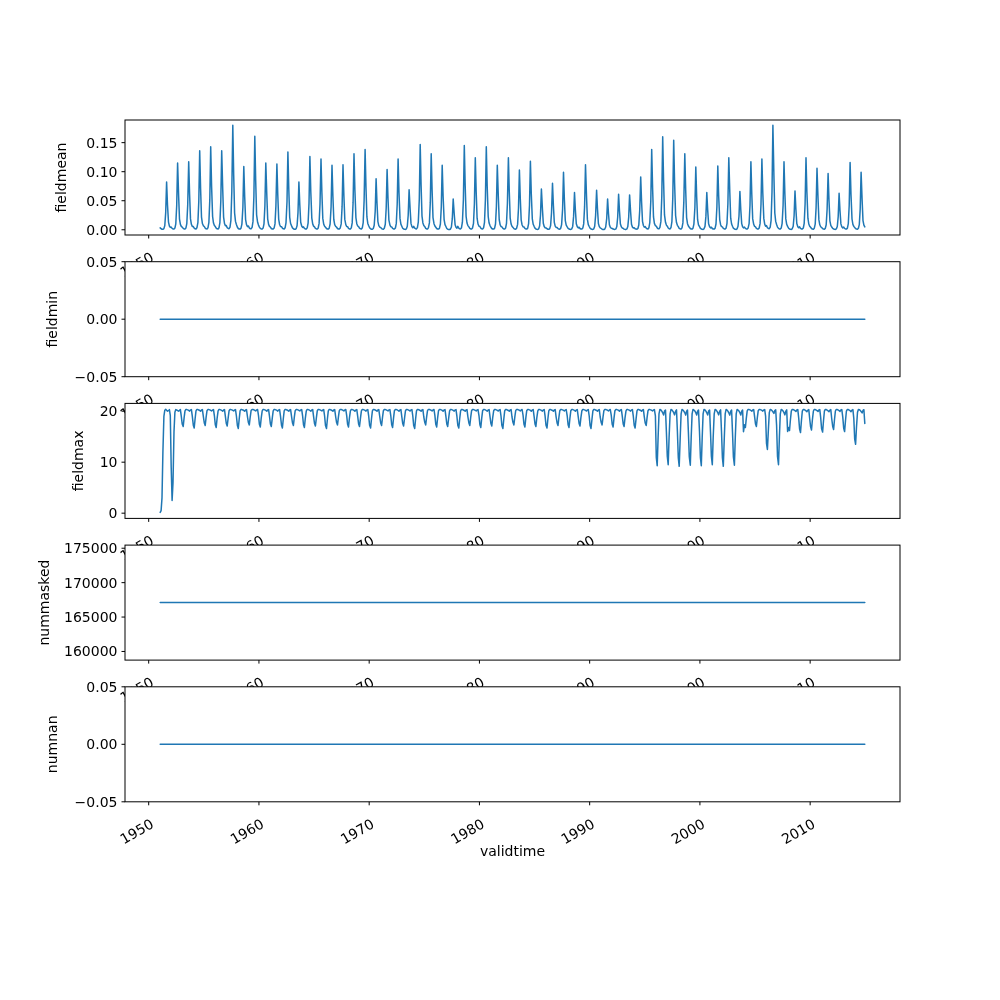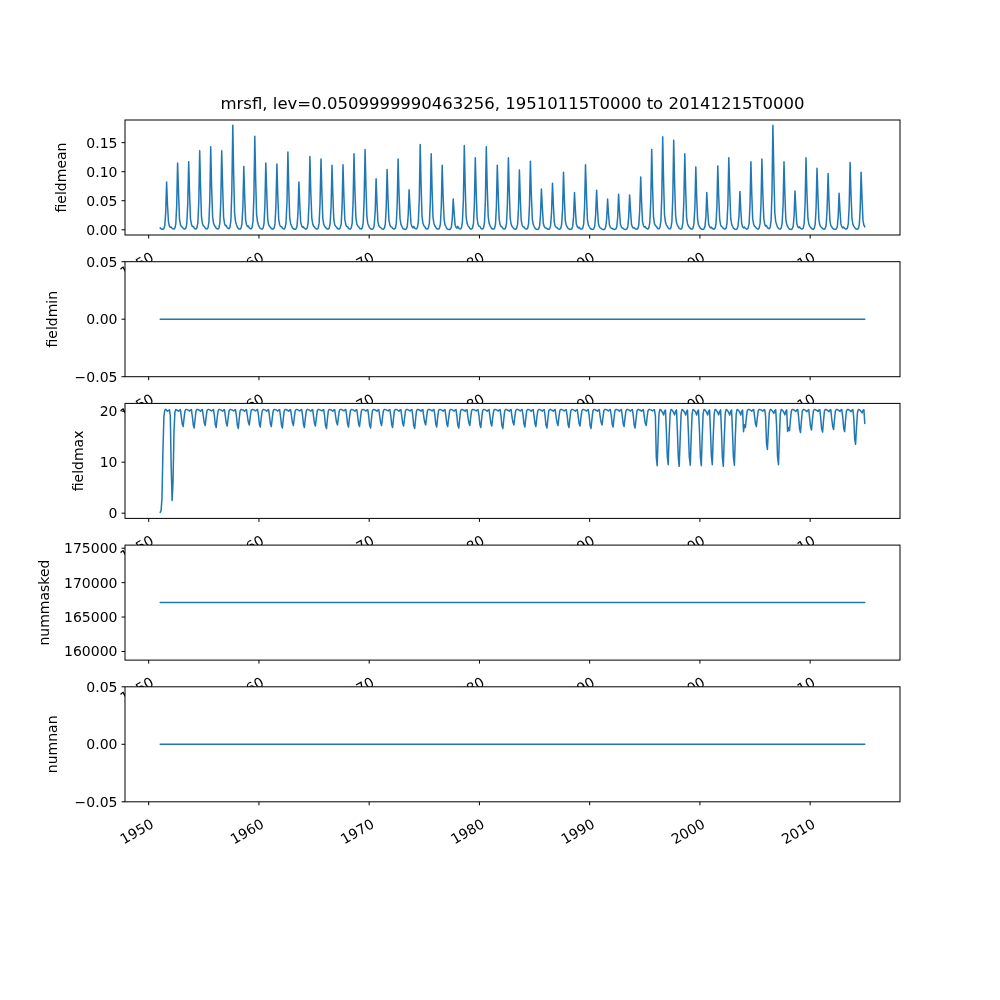--- a/index.html
+++ b/index.html
@@ -8,21 +8,20 @@
   .fig-title{position:absolute;left:125px;top:95px;width:775px;text-align:center;
              font-size:16.5px;line-height:18px;white-space:nowrap;}
   .x-label{position:absolute;left:125px;top:843px;width:775px;text-align:center;font-size:14px;}
   svg{position:absolute;left:0;top:0;}
   text{font-family:"DejaVu Sans",sans-serif;fill:#000;}
 </style>
 </head>
 <body>
 
 <div class="fig">
-  <div class="fig-title">mrsfl, lev=0.0509999990463256, 19510115T0000 to 20141215T0000</div>
   <svg id="plot" width="1000" height="1000">
       <g>
         <rect x="125" y="120" width="775" height="115" fill="#ffffff" stroke="#000000" stroke-width="1"></rect>
         <polyline points="160.2,227.9 161.1,228.8 162.0,229.2 162.9,229.3 163.9,228.6 164.8,225.5 165.7,212.6 166.6,182.1 167.5,205.0 168.5,222.2 169.4,226.0 170.3,227.4 171.2,227.1 172.1,228.4 173.0,229.0 174.0,229.1 174.9,228.1 175.8,223.8 176.7,205.7 177.6,163.0 178.6,195.0 179.5,219.1 180.4,224.4 181.3,226.4 182.2,227.1 183.2,228.4 184.1,229.0 185.0,229.1 185.9,228.1 186.8,223.7 187.7,205.3 188.7,161.8 189.6,194.4 190.5,218.9 191.4,224.3 192.3,226.4 193.3,226.6 194.2,228.2 195.1,228.8 196.0,229.0 196.9,227.8 197.9,222.7 198.8,201.3 199.7,150.8 200.6,188.7 201.5,217.1 202.4,223.5 203.4,225.8 204.3,226.5 205.2,228.1 206.1,228.8 207.0,228.9 208.0,227.7 208.9,222.3 209.8,199.9 210.7,146.7 211.6,186.6 212.6,216.5 213.5,223.1 214.4,225.6 215.3,226.6 216.2,228.2 217.1,228.8 218.1,229.0 219.0,227.8 219.9,222.7 220.8,201.3 221.7,150.8 222.7,188.7 223.6,217.1 224.5,223.5 225.4,225.8 226.3,225.6 227.2,227.7 228.2,228.5 229.1,228.7 230.0,227.2 230.9,220.4 231.8,192.1 232.8,125.2 233.7,175.4 234.6,213.0 235.5,221.4 236.4,224.5 237.4,227.2 238.3,228.5 239.2,229.0 240.1,229.1 241.0,228.2 241.9,224.1 242.9,207.0 243.8,166.5 244.7,196.9 245.6,219.6 246.5,224.7 247.5,226.6 248.4,226.0 249.3,227.9 250.2,228.7 251.1,228.8 252.1,227.4 253.0,221.4 253.9,196.1 254.8,136.3 255.7,181.1 256.6,214.8 257.6,222.3 258.5,225.1 259.4,227.1 260.3,228.4 261.2,229.0 262.2,229.1 263.1,228.1 264.0,223.8 264.9,205.7 265.8,163.0 266.8,195.0 267.7,219.1 268.6,224.4 269.5,226.4 270.4,227.1 271.3,228.5 272.3,229.0 273.2,229.1 274.1,228.1 275.0,223.9 275.9,206.1 276.9,164.1 277.8,195.6 278.7,219.3 279.6,224.5 280.5,226.5 281.5,226.7 282.4,228.2 283.3,228.8 284.2,229.0 285.1,227.8 286.0,222.8 287.0,201.8 287.9,151.9 288.8,189.3 289.7,217.3 290.6,223.5 291.6,225.9 292.5,227.9 293.4,228.8 294.3,229.2 295.2,229.3 296.2,228.6 297.1,225.5 298.0,212.6 298.9,182.1 299.8,205.0 300.7,222.2 301.7,226.0 302.6,227.4 303.5,226.8 304.4,228.3 305.3,228.9 306.3,229.0 307.2,227.9 308.1,223.2 309.0,203.4 309.9,156.6 310.8,191.7 311.8,218.1 312.7,223.9 313.6,226.1 314.5,226.9 315.4,228.4 316.4,228.9 317.3,229.1 318.2,228.0 319.1,223.4 320.0,204.3 321.0,158.9 321.9,192.9 322.8,218.4 323.7,224.1 324.6,226.2 325.5,227.2 326.5,228.5 327.4,229.0 328.3,229.1 329.2,228.2 330.1,224.0 331.1,206.6 332.0,165.3 332.9,196.2 333.8,219.5 334.7,224.6 335.7,226.5 336.6,227.2 337.5,228.5 338.4,229.0 339.3,229.1 340.2,228.1 341.2,223.9 342.1,206.4 343.0,164.7 343.9,195.9 344.8,219.4 345.8,224.6 346.7,226.5 347.6,226.7 348.5,228.3 349.4,228.9 350.4,229.0 351.3,227.9 352.2,222.9 353.1,202.4 354.0,153.7 354.9,190.2 355.9,217.6 356.8,223.7 357.7,226.0 358.6,226.6 359.5,228.2 360.5,228.8 361.4,229.0 362.3,227.8 363.2,222.6 364.1,200.9 365.1,149.6 366.0,188.1 366.9,216.9 367.8,223.4 368.7,225.8 369.6,227.7 370.6,228.8 371.5,229.2 372.4,229.3 373.3,228.5 374.2,225.2 375.2,211.4 376.1,178.7 377.0,203.2 377.9,221.6 378.8,225.7 379.8,227.2 380.7,227.4 381.6,228.6 382.5,229.0 383.4,229.2 384.3,228.3 385.3,224.3 386.2,208.0 387.1,169.4 388.0,198.4 388.9,220.1 389.9,224.9 390.8,226.8 391.7,226.9 392.6,228.4 393.5,228.9 394.4,229.1 395.4,228.0 396.3,223.4 397.2,204.3 398.1,158.9 399.0,192.9 400.0,218.4 400.9,224.1 401.8,226.2 402.7,228.2 403.6,229.0 404.6,229.3 405.5,229.4 406.4,228.8 407.3,226.2 408.2,215.3 409.1,189.7 410.1,208.9 411.0,223.4 411.9,226.6 412.8,227.8 413.7,226.4 414.7,228.1 415.6,228.7 416.5,228.9 417.4,227.6 418.3,222.1 419.3,199.0 420.2,144.4 421.1,185.4 422.0,216.1 422.9,222.9 423.8,225.5 424.8,226.7 425.7,228.3 426.6,228.9 427.5,229.0 428.4,227.9 429.4,222.9 430.3,202.4 431.2,153.7 432.1,190.2 433.0,217.6 434.0,223.7 434.9,226.0 435.8,227.2 436.7,228.5 437.6,229.0 438.5,229.1 439.5,228.2 440.4,224.0 441.3,206.6 442.2,165.3 443.1,196.2 444.1,219.5 445.0,224.6 445.9,226.5 446.8,228.5 447.7,229.2 448.7,229.4 449.6,229.5 450.5,229.0 451.4,227.0 452.3,218.7 453.2,199.0 454.2,213.8 455.1,224.8 456.0,227.3 456.9,228.2 457.8,226.4 458.8,228.1 459.7,228.8 460.6,228.9 461.5,227.7 462.4,222.2 463.4,199.5 464.3,145.6 465.2,186.0 466.1,216.3 467.0,223.0 467.9,225.6 468.9,226.9 469.8,228.3 470.7,228.9 471.6,229.1 472.5,228.0 473.5,223.3 474.4,203.8 475.3,157.8 476.2,192.3 477.1,218.2 478.0,224.0 479.0,226.2 479.9,226.5 480.8,228.1 481.7,228.8 482.6,228.9 483.6,227.7 484.5,222.3 485.4,199.9 486.3,146.7 487.2,186.6 488.2,216.5 489.1,223.1 490.0,225.6 490.9,227.2 491.8,228.5 492.7,229.0 493.7,229.1 494.6,228.2 495.5,224.0 496.4,206.6 497.3,165.3 498.3,196.2 499.2,219.5 500.1,224.6 501.0,226.5 501.9,226.9 502.9,228.3 503.8,228.9 504.7,229.1 505.6,228.0 506.5,223.3 507.4,203.8 508.4,157.8 509.3,192.3 510.2,218.2 511.1,224.0 512.0,226.2 513.0,227.4 513.9,228.6 514.8,229.1 515.7,229.2 516.6,228.3 517.6,224.4 518.5,208.2 519.4,169.9 520.3,198.7 521.2,220.2 522.1,225.0 523.1,226.8 524.0,227.0 524.9,228.4 525.8,229.0 526.7,229.1 527.7,228.1 528.6,223.6 529.5,205.1 530.4,161.2 531.3,194.1 532.3,218.8 533.2,224.3 534.1,226.3 535.0,228.1 535.9,229.0 536.8,229.3 537.8,229.4 538.7,228.8 539.6,226.1 540.5,215.1 541.4,189.1 542.4,208.6 543.3,223.3 544.2,226.5 545.1,227.7 546.0,227.9 547.0,228.8 547.9,229.2 548.8,229.3 549.7,228.6 550.6,225.6 551.5,213.0 552.5,183.3 553.4,205.6 554.3,222.3 555.2,226.1 556.1,227.4 557.1,227.5 558.0,228.6 558.9,229.1 559.8,229.2 560.7,228.3 561.6,224.6 562.6,209.1 563.5,172.3 564.4,199.9 565.3,220.6 566.2,225.2 567.2,226.9 568.1,228.3 569.0,229.0 569.9,229.3 570.8,229.4 571.8,228.8 572.7,226.4 573.6,216.4 574.5,192.6 575.4,210.4 576.3,223.8 577.3,226.8 578.2,227.9 579.1,227.2 580.0,228.5 580.9,229.0 581.9,229.1 582.8,228.1 583.7,223.9 584.6,206.4 585.5,164.7 586.5,195.9 587.4,219.4 588.3,224.6 589.2,226.5 590.1,228.2 591.0,229.0 592.0,229.3 592.9,229.4 593.8,228.8 594.7,226.2 595.6,215.6 596.6,190.3 597.5,209.2 598.4,223.5 599.3,226.6 600.2,227.8 601.2,228.5 602.1,229.2 603.0,229.4 603.9,229.5 604.8,229.0 605.7,227.0 606.7,218.7 607.6,199.0 608.5,213.8 609.4,224.8 610.3,227.3 611.3,228.2 612.2,228.4 613.1,229.1 614.0,229.3 614.9,229.4 615.9,228.9 616.8,226.6 617.7,217.0 618.6,194.3 619.5,211.3 620.4,224.1 621.4,226.9 622.3,228.0 623.2,228.4 624.1,229.1 625.0,229.4 626.0,229.4 626.9,228.9 627.8,226.6 628.7,217.2 629.6,194.9 630.6,211.7 631.5,224.2 632.4,227.0 633.3,228.0 634.2,227.7 635.1,228.7 636.1,229.1 637.0,229.2 637.9,228.5 638.8,225.0 639.7,210.7 640.7,176.9 641.6,202.3 642.5,221.3 643.4,225.5 644.3,227.1 645.2,226.6 646.2,228.2 647.1,228.8 648.0,229.0 648.9,227.8 649.8,222.6 650.8,200.9 651.7,149.6 652.6,188.1 653.5,216.9 654.4,223.4 655.4,225.8 656.3,226.1 657.2,227.9 658.1,228.7 659.0,228.8 659.9,227.4 660.9,221.4 661.8,196.3 662.7,136.8 663.6,181.4 664.5,214.9 665.5,222.3 666.4,225.1 667.3,226.2 668.2,228.0 669.1,228.7 670.1,228.9 671.0,227.5 671.9,221.7 672.8,197.6 673.7,140.3 674.6,183.3 675.6,215.5 676.5,222.6 677.4,225.3 678.3,226.7 679.2,228.3 680.2,228.9 681.1,229.0 682.0,227.9 682.9,222.9 683.8,202.4 684.8,153.7 685.7,190.2 686.6,217.6 687.5,223.7 688.4,226.0 689.3,227.3 690.3,228.5 691.2,229.0 692.1,229.1 693.0,228.2 693.9,224.1 694.9,207.2 695.8,167.0 696.7,197.2 697.6,219.7 698.5,224.8 699.5,226.6 700.4,228.3 701.3,229.0 702.2,229.3 703.1,229.4 704.0,228.8 705.0,226.4 705.9,216.4 706.8,192.6 707.7,210.4 708.6,223.8 709.6,226.8 710.5,227.9 711.4,227.2 712.3,228.5 713.2,229.0 714.2,229.1 715.1,228.2 716.0,224.0 716.9,206.8 717.8,165.9 718.7,196.6 719.7,219.6 720.6,224.7 721.5,226.6 722.4,226.9 723.3,228.3 724.3,228.9 725.2,229.1 726.1,228.0 727.0,223.3 727.9,203.8 728.8,157.8 729.8,192.3 730.7,218.2 731.6,224.0 732.5,226.2 733.4,228.2 734.4,229.0 735.3,229.3 736.2,229.4 737.1,228.8 738.0,226.3 739.0,216.0 739.9,191.4 740.8,209.8 741.7,223.6 742.6,226.7 743.5,227.9 744.5,227.1 745.4,228.4 746.3,229.0 747.2,229.1 748.1,228.1 749.1,223.7 750.0,205.3 750.9,161.8 751.8,194.4 752.7,218.9 753.7,224.3 754.6,226.4 755.5,226.9 756.4,228.4 757.3,228.9 758.2,229.1 759.2,228.0 760.1,223.4 761.0,204.3 761.9,158.9 762.8,192.9 763.8,218.4 764.7,224.1 765.6,226.2 766.5,225.6 767.4,227.7 768.4,228.5 769.3,228.7 770.2,227.2 771.1,220.4 772.0,192.1 772.9,125.2 773.9,175.4 774.8,213.0 775.7,221.4 776.6,224.5 777.5,227.1 778.5,228.4 779.4,229.0 780.3,229.1 781.2,228.1 782.1,223.7 783.1,205.3 784.0,161.8 784.9,194.4 785.8,218.9 786.7,224.3 787.6,226.4 788.6,228.2 789.5,229.0 790.4,229.3 791.3,229.4 792.2,228.8 793.2,226.3 794.1,215.8 795.0,190.9 795.9,209.5 796.8,223.5 797.8,226.7 798.7,227.8 799.6,226.9 800.5,228.3 801.4,228.9 802.3,229.1 803.3,228.0 804.2,223.3 805.1,203.8 806.0,157.8 806.9,192.3 807.9,218.2 808.8,224.0 809.7,226.2 810.6,227.3 811.5,228.5 812.4,229.0 813.4,229.2 814.3,228.2 815.2,224.2 816.1,207.6 817.0,168.2 818.0,197.8 818.9,219.9 819.8,224.8 820.7,226.7 821.6,227.5 822.6,228.6 823.5,229.1 824.4,229.2 825.3,228.4 826.2,224.7 827.1,209.5 828.1,173.4 829.0,200.5 829.9,220.8 830.8,225.3 831.7,227.0 832.7,228.3 833.6,229.0 834.5,229.3 835.4,229.4 836.3,228.9 837.3,226.5 838.2,216.6 839.1,193.2 840.0,210.7 840.9,223.9 841.8,226.8 842.8,227.9 843.7,227.1 844.6,228.4 845.5,229.0 846.4,229.1 847.4,228.1 848.3,223.7 849.2,205.5 850.1,162.4 851.0,194.7 852.0,219.0 852.9,224.4 853.8,226.4 854.7,227.5 855.6,228.6 856.5,229.1 857.5,229.2 858.4,228.3 859.3,224.6 860.2,209.1 861.1,172.3 862.1,199.9 863.0,220.6 863.9,225.2 864.8,226.9" fill="none" stroke="#1f77b4" stroke-width="1.5" stroke-linejoin="round" stroke-linecap="round"></polyline>
         <line x1="121.5" y1="229.77272727272728" x2="125" y2="229.77272727272728" stroke="#000" stroke-width="1"></line>
         <text x="117.5" y="234.77272727272728" text-anchor="end" font-size="14px">0.00</text>
         <line x1="121.5" y1="200.73232323232324" x2="125" y2="200.73232323232324" stroke="#000" stroke-width="1"></line>
         <text x="117.5" y="205.73232323232324" text-anchor="end" font-size="14px">0.05</text>
         <line x1="121.5" y1="171.6919191919192" x2="125" y2="171.6919191919192" stroke="#000" stroke-width="1"></line>
         <text x="117.5" y="176.6919191919192" text-anchor="end" font-size="14px">0.10</text>
@@ -140,13 +139,14 @@
         <text x="485.4274537695591" y="826.8" text-anchor="end" font-size="14px" transform="rotate(-30 485.4274537695591 826.8)">1980</text>
         <line x1="589.6692745376954" y1="801.8" x2="589.6692745376954" y2="805.3" stroke="#000" stroke-width="1"></line>
         <text x="595.6692745376954" y="826.8" text-anchor="end" font-size="14px" transform="rotate(-30 595.6692745376954 826.8)">1990</text>
         <line x1="699.9110953058316" y1="801.8" x2="699.9110953058316" y2="805.3" stroke="#000" stroke-width="1"></line>
         <text x="705.9110953058316" y="826.8" text-anchor="end" font-size="14px" transform="rotate(-30 705.9110953058316 826.8)">2000</text>
         <line x1="810.152916073968" y1="801.8" x2="810.152916073968" y2="805.3" stroke="#000" stroke-width="1"></line>
         <text x="816.152916073968" y="826.8" text-anchor="end" font-size="14px" transform="rotate(-30 816.152916073968 826.8)">2010</text>
         <text x="57" y="744.3" text-anchor="middle" font-size="14px" transform="rotate(-90 57 744.3)">numnan</text>
       </g>
     </svg>
+  <div class="x-label">validtime</div>
 </div>
 
 </body></html>

